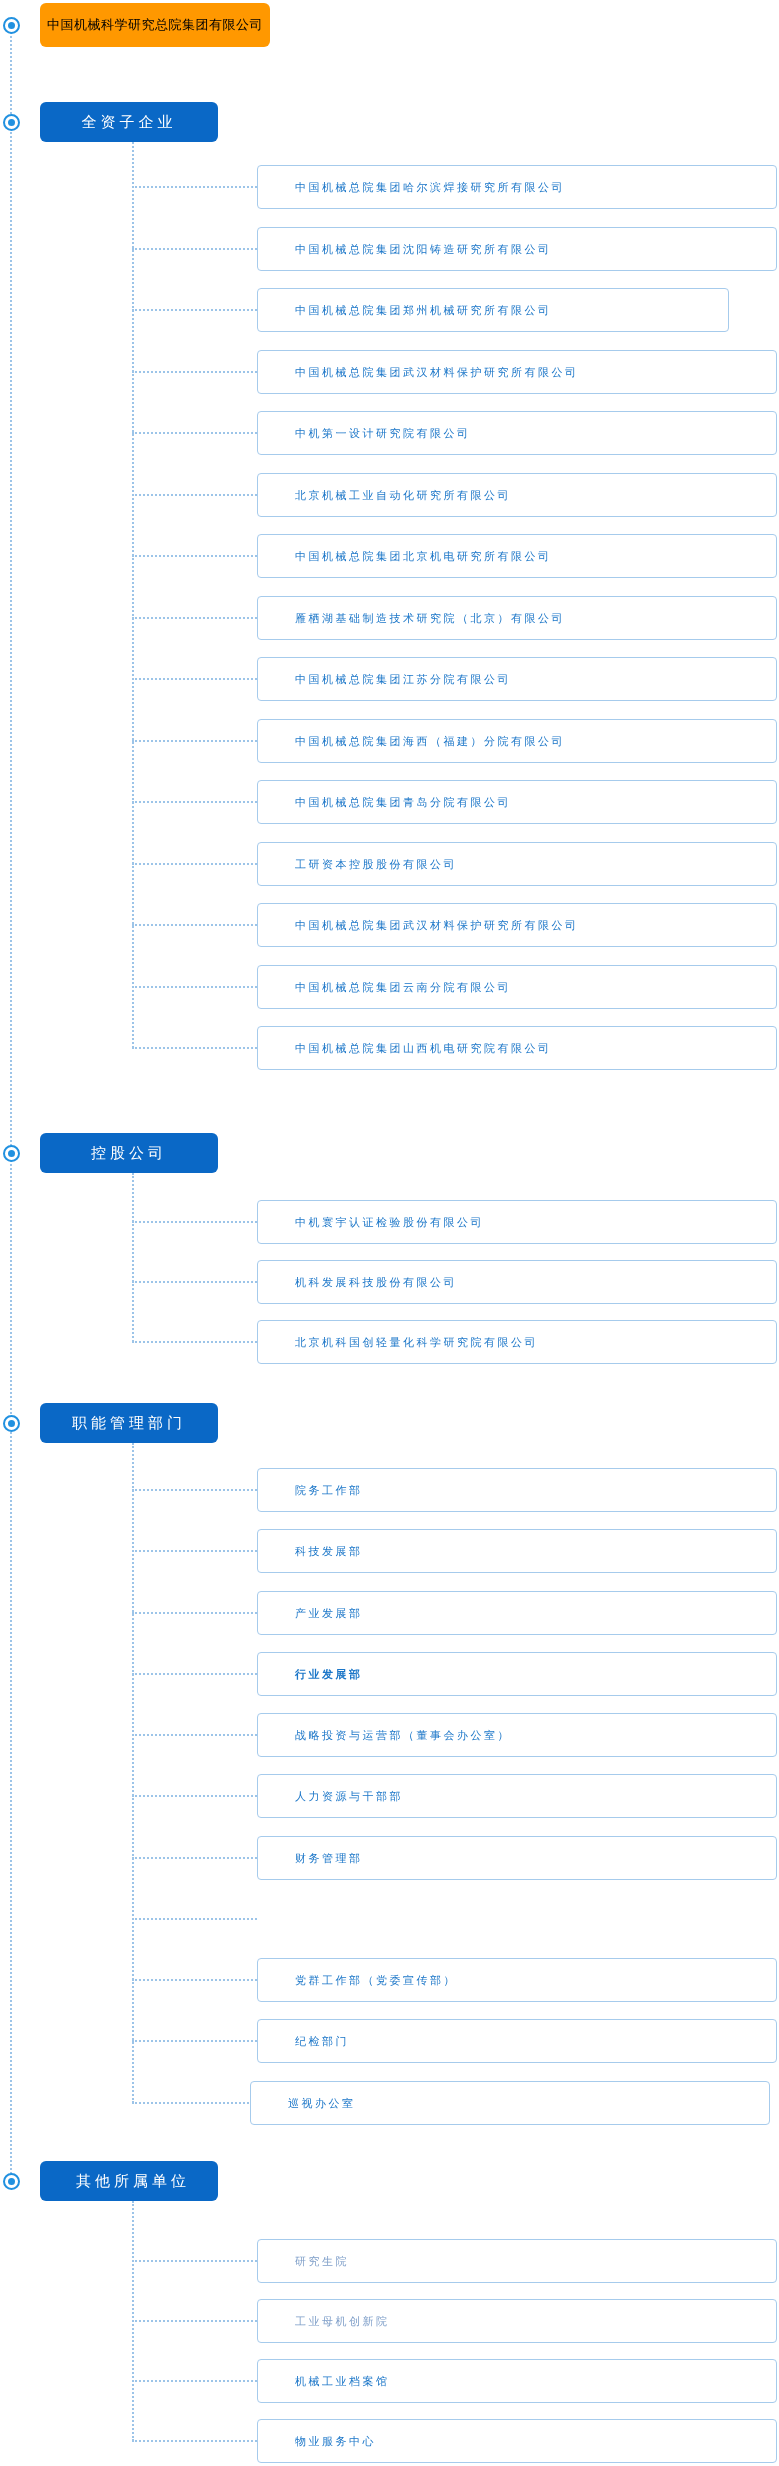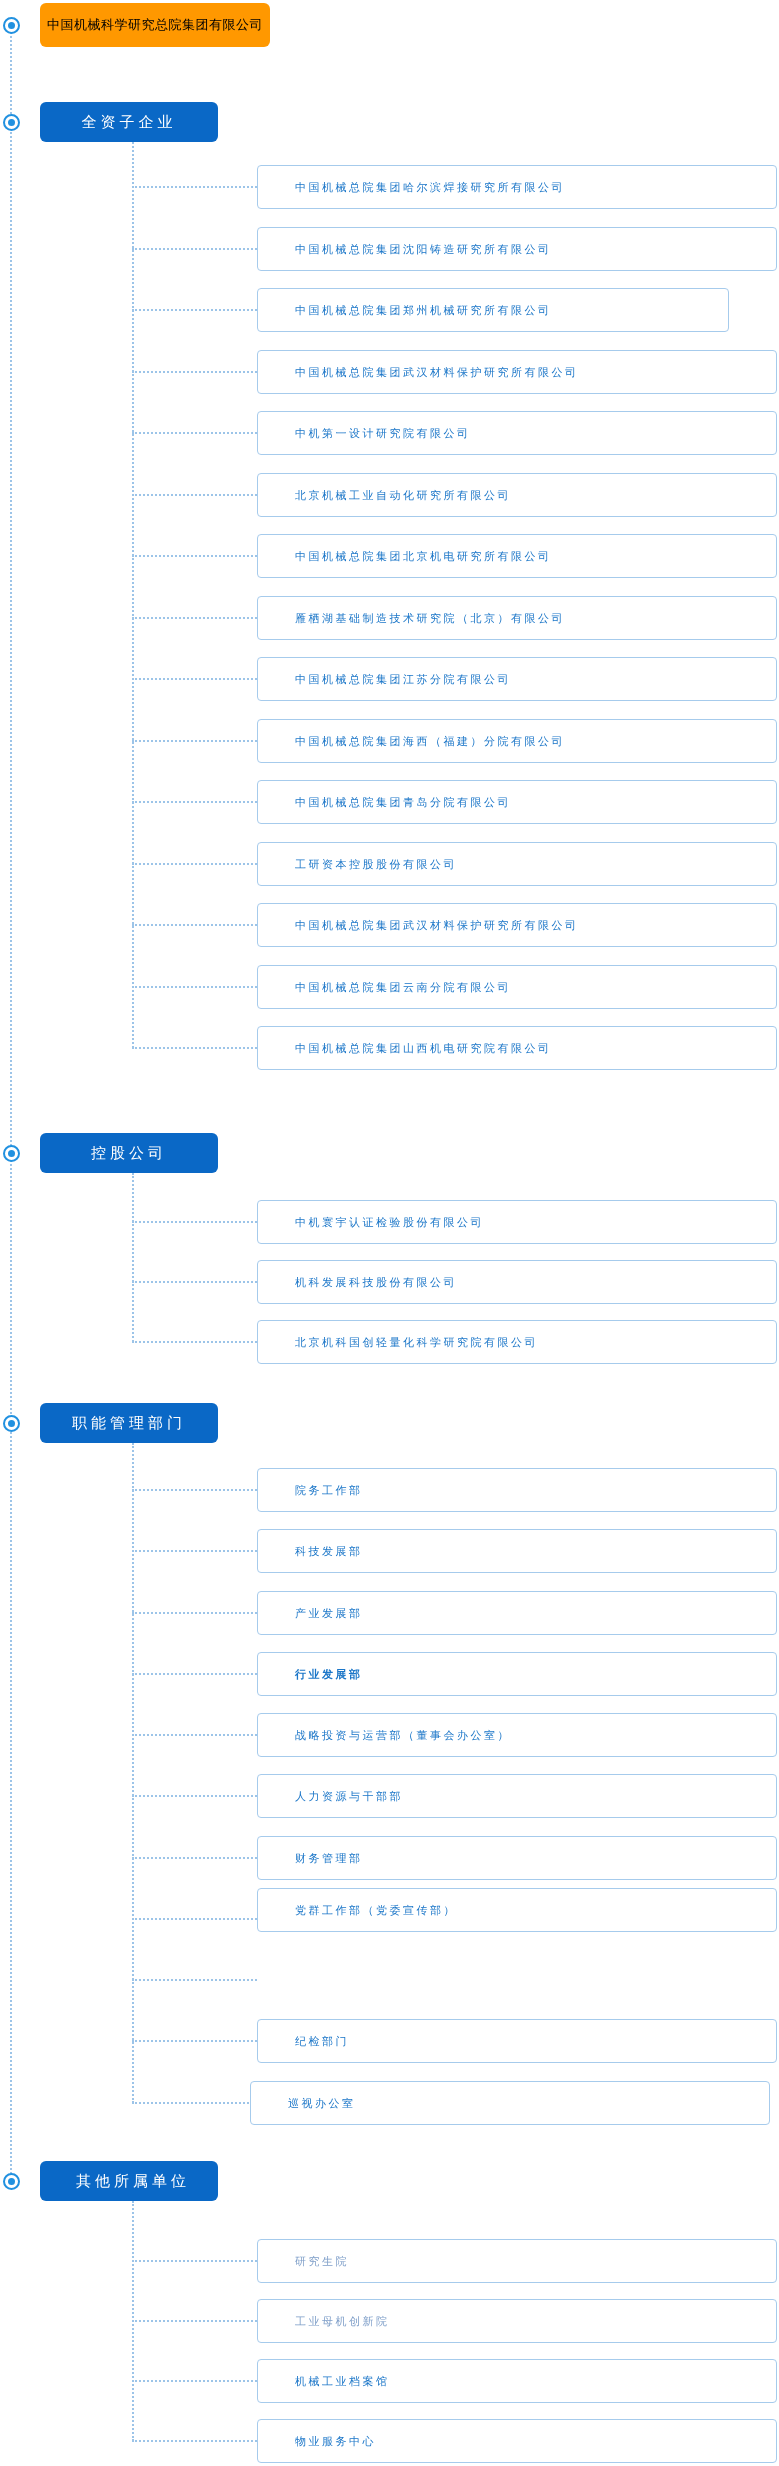--- a/index.html
+++ b/index.html
@@ -82,21 +82,21 @@
     <div class="hline" style="left: 132px; top: 1673px; width: 125px;"></div>
     <div class="node item-node" style="left: 257px; top: 1652px; width: 520px; height: 44px; line-height: 42px; padding-left: 37px; font-weight: bold;">行业发展部</div>
     <div class="hline" style="left: 132px; top: 1734px; width: 125px;"></div>
     <div class="node item-node" style="left: 257px; top: 1713px; width: 520px; height: 44px; line-height: 42px; padding-left: 37px;">战略投资与运营部（董事会办公室）</div>
     <div class="hline" style="left: 132px; top: 1795px; width: 125px;"></div>
     <div class="node item-node" style="left: 257px; top: 1774px; width: 520px; height: 44px; line-height: 42px; padding-left: 37px;">人力资源与干部部</div>
     <div class="hline" style="left: 132px; top: 1856.5px; width: 125px;"></div>
     <div class="node item-node" style="left: 257px; top: 1835.5px; width: 520px; height: 44px; line-height: 42px; padding-left: 37px;">财务管理部</div>
     <div class="hline" style="left: 132px; top: 1918px; width: 125px;"></div>
     <div class="hline" style="left: 132px; top: 1979px; width: 125px;"></div>
-    <div class="node item-node" style="left: 257px; top: 1888px; width: 520px; height: 44px; line-height: 42px; padding-left: 37px;">党群工作部（党委宣传部）</div>
+    <div class="node item-node" style="left: 257px; top: 1958px; width: 520px; height: 44px; line-height: 42px; padding-left: 37px;">党群工作部（党委宣传部）</div>
     <div class="hline" style="left: 132px; top: 2040px; width: 125px;"></div>
     <div class="node item-node" style="left: 257px; top: 2019px; width: 520px; height: 44px; line-height: 42px; padding-left: 37px;">纪检部门</div>
     <div class="hline" style="left: 132px; top: 2101.5px; width: 125px;"></div>
     <div class="node item-node" style="left: 250px; top: 2080.5px; width: 520px; height: 44px; line-height: 42px; padding-left: 37px;">巡视办公室</div>
     <div class="bullet" style="left: 3px; top: 2172.5px;"></div>
     <div class="node section-node" style="left: 40px; top: 2161px; width: 178px; height: 40px; line-height: 40px; padding-left: 8px;">其他所属单位</div>
     <div class="vline" style="left: 132px; top: 2201px; height: 240px;"></div>
     <div class="hline" style="left: 132px; top: 2260px; width: 125px;"></div>
     <div class="node item-node muted" style="left: 257px; top: 2239px; width: 520px; height: 44px; line-height: 42px; padding-left: 37px;">研究生院</div>
     <div class="hline" style="left: 132px; top: 2320px; width: 125px;"></div>

